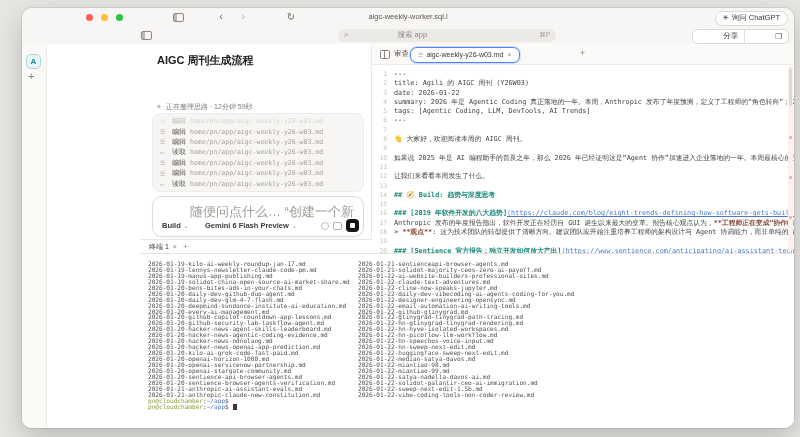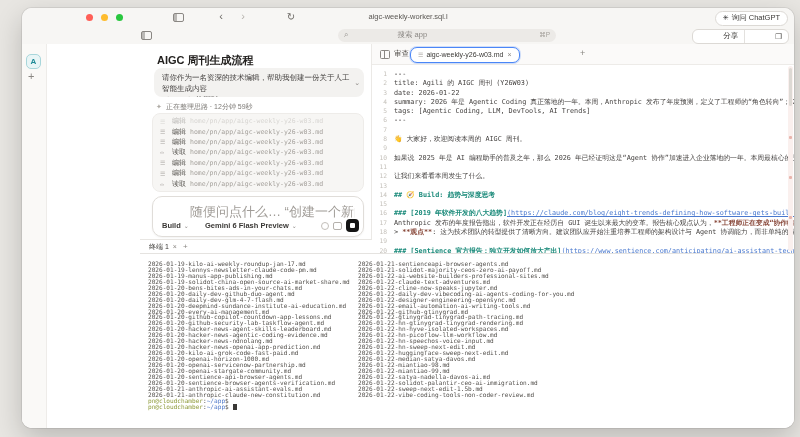--- a/index.html
+++ b/index.html
@@ -156,25 +156,20 @@
   <div class="content">
 
     <div class="rail">
       <div class="avatar">A</div>
       <div class="rail-plus">+</div>
     </div>
 
 
     <div class="chat">
       <div class="chat-title">AIGC 周刊生成流程</div>
-      <div class="msg-card">
-        <div>请你作为一名资深的技术编辑，帮助我创建一份关于人工智能生成内容</div>
-        <div>（AIGC）的周刊，</div>
-        <span class="msg-chevron">⌄</span>
-      </div>
       <div class="status-line">
         <span class="sp">✦</span>
         <span>正在整理思路 · 12分钟 59秒</span>
       </div>
       <div class="tool-panel">
           <div class="tool-row faded">
             <span class="tool-icon">☰</span>
             <span class="tool-action">编辑</span>
             <span class="tool-path">home/pn/app/aigc-weekly-y26-w03.md</span>
           </div>

